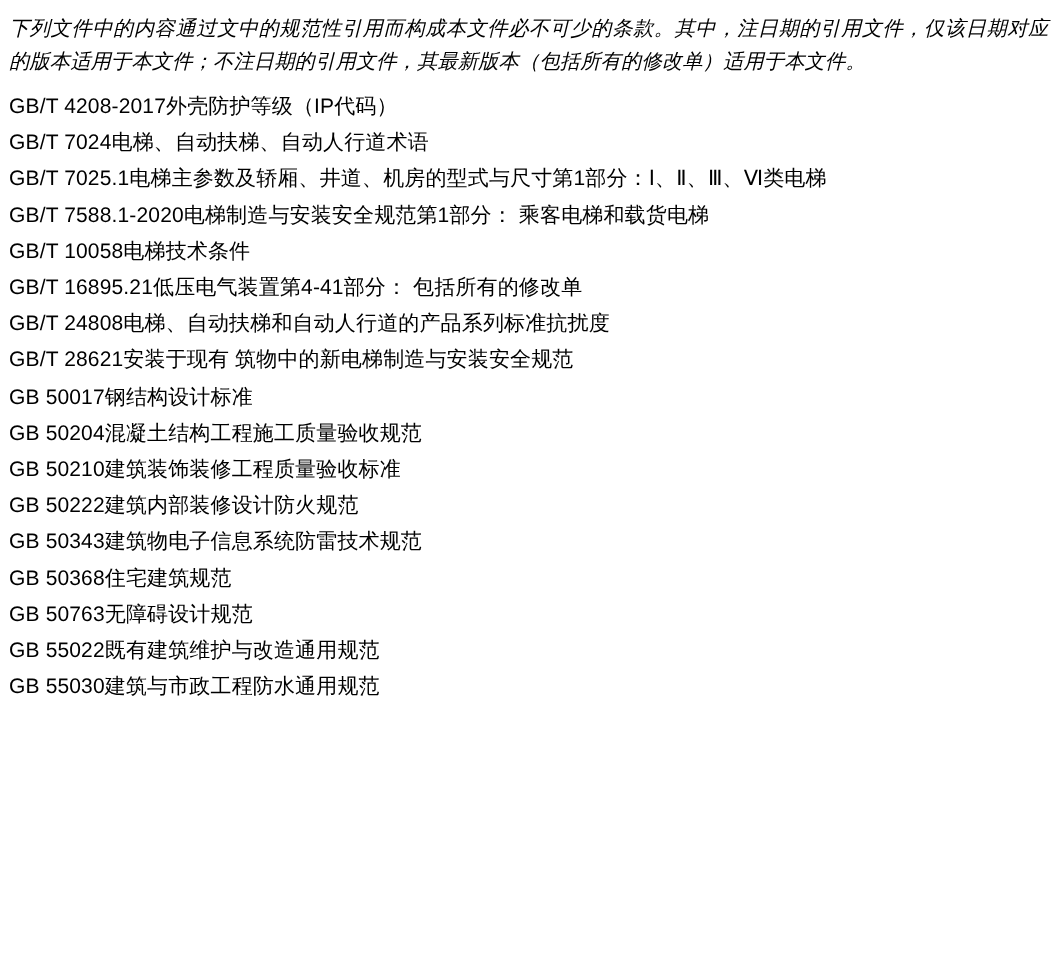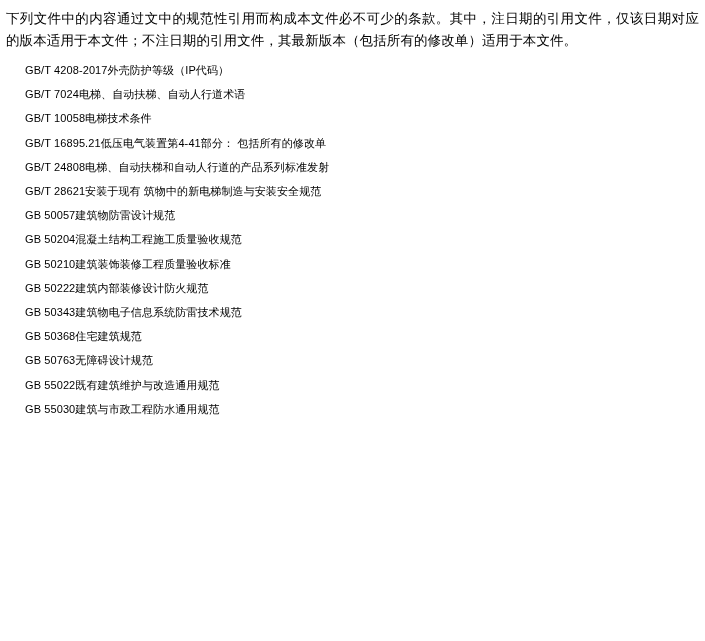--- a/index.html
+++ b/index.html
@@ -19,47 +19,49 @@
     box-sizing: border-box;
     padding: 8px 6px 0 6px;
   }
   .intro {
     font-size: 13.5px;
     line-height: 22px;
     text-align: justify;
     text-indent: 0;
     margin: 0 0 6px 0;
     letter-spacing: 0.1px;
+    font-style: italic;
   }
   .std-list {
     list-style: none;
     margin: 0;
     padding: 0;
   }
   .std-list li {
-    font-size: 11px;
+    font-size: 14px;
     line-height: 24.2px;
     white-space: nowrap;
     letter-spacing: 0.1px;
-    margin-left: 19px;
   }
 </style>
 </head>
 <body>
 
 <div class="page">
   <p class="intro">下列文件中的内容通过文中的规范性引用而构成本文件必不可少的条款。其中，注日期的引用文件，仅该日期对应的版本适用于本文件；不注日期的引用文件，其最新版本（包括所有的修改单）适用于本文件。</p>
   <ul class="std-list">
     <li>GB/T 4208-2017外壳防护等级（IP代码）</li>
     <li>GB/T 7024电梯、自动扶梯、自动人行道术语</li>
+    <li>GB/T 7025.1电梯主参数及轿厢、井道、机房的型式与尺寸第1部分：Ⅰ、Ⅱ、Ⅲ、Ⅵ类电梯</li>
+    <li>GB/T 7588.1-2020电梯制造与安装安全规范第1部分： 乘客电梯和载货电梯</li>
     <li>GB/T 10058电梯技术条件</li>
     <li>GB/T 16895.21低压电气装置第4-41部分： 包括所有的修改单</li>
-    <li>GB/T 24808电梯、自动扶梯和自动人行道的产品系列标准发射</li>
+    <li>GB/T 24808电梯、自动扶梯和自动人行道的产品系列标准抗扰度</li>
     <li>GB/T 28621安装于现有 筑物中的新电梯制造与安装安全规范</li>
-    <li>GB 50057建筑物防雷设计规范</li>
+    <li>GB 50017钢结构设计标准</li>
     <li>GB 50204混凝土结构工程施工质量验收规范</li>
     <li>GB 50210建筑装饰装修工程质量验收标准</li>
     <li>GB 50222建筑内部装修设计防火规范</li>
     <li>GB 50343建筑物电子信息系统防雷技术规范</li>
     <li>GB 50368住宅建筑规范</li>
     <li>GB 50763无障碍设计规范</li>
     <li>GB 55022既有建筑维护与改造通用规范</li>
     <li>GB 55030建筑与市政工程防水通用规范</li>
 
   </ul>

